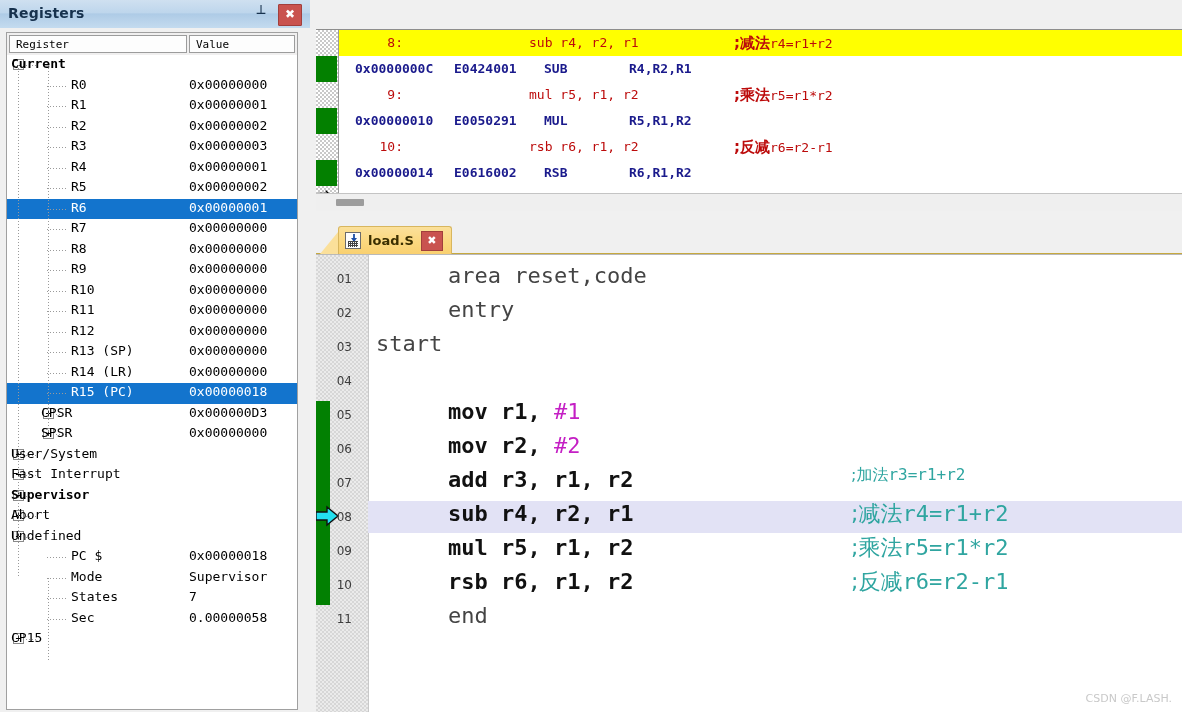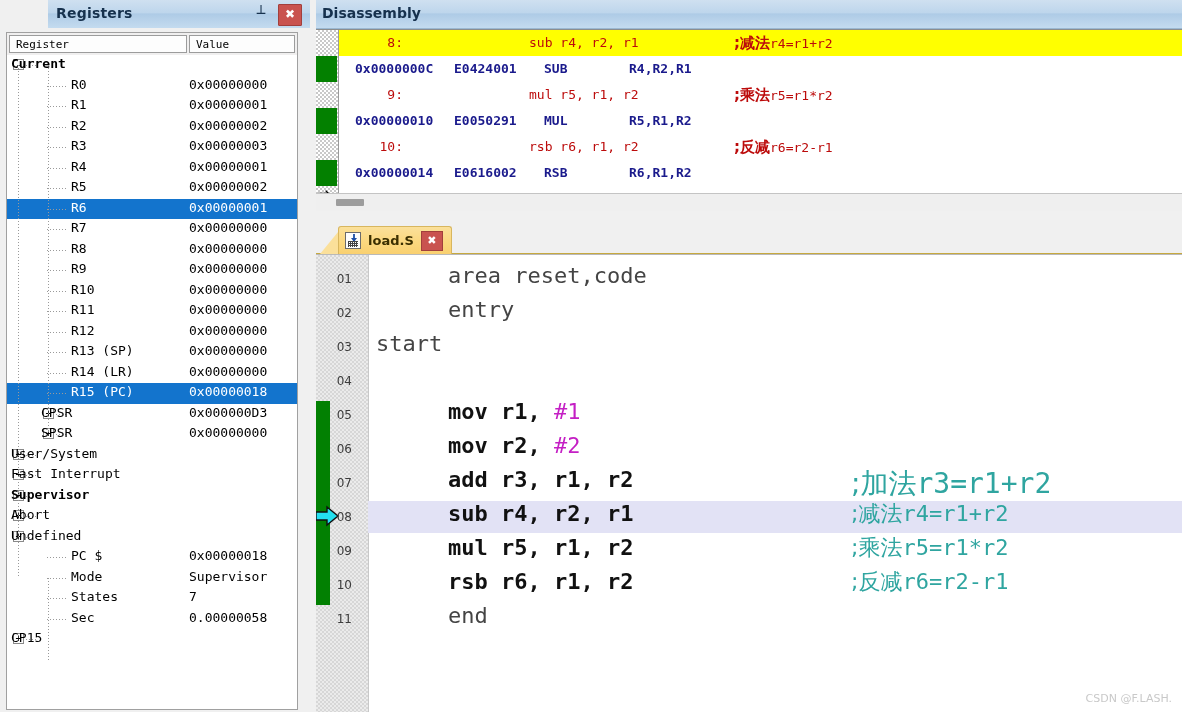--- a/index.html
+++ b/index.html
@@ -11,21 +11,20 @@
     -webkit-font-smoothing:none;
   }
   .root{position:relative;width:1182px;height:712px;}
 
   
   .reg-pane{position:absolute;left:0;top:0;width:310px;height:712px;background:#f0f0f0;}
   .reg-title{
     position:relative;height:28px;
     background:linear-gradient(to bottom,#cfe0f0 0%,#bed6ec 45%,#aecbe6 50%,#c4dbef 100%);
     border-bottom:1px solid #9bb8d1;
-    margin-left:48px;
   }
   .reg-title-text{
     position:absolute;left:8px;top:5px;
     font-family:"DejaVu Sans","Liberation Sans",sans-serif;
     font-size:14px;font-weight:bold;color:#16314d;letter-spacing:.2px;
   }
   .pin-btn{position:absolute;right:40px;top:4px;width:18px;height:19px;
     font-family:"DejaVu Sans",sans-serif;font-size:14px;font-weight:bold;color:#17324e;
     text-align:center;line-height:19px;cursor:pointer;}
   .close-btn{position:absolute;right:8px;top:4px;width:22px;height:20px;
@@ -343,23 +342,20 @@
             <div class="vdot" style="left: 41px; top: 522.5px; height: 82px;"></div>
           </div>
       </div>
     </div>
   </div>
 
   <div class="vsplit"></div>
 
   <div class="right">
 
-    <div class="dis-title">
-      <div class="dis-title-text">Disassembly</div>
-    </div>
     <div class="dis-body">
       <div class="dis-gutter" id="dis-gutter">
           <div class="gmark" style="top: 26px;"></div>
           <div class="gmark" style="top: 78px;"></div>
           <div class="gmark" style="top: 130px;"></div>
           <div class="garrow" style="top: 157px;">→</div>
         </div>
       <div id="dis-lines">
           <div class="dline hl" style="top: 0px;">
             <span class="src-num" style="left: 28px; width: 36px; text-align: right; display: inline-block;">8:</span>
@@ -433,21 +429,21 @@
           </div>
         <div class="ed-rowhl" style="top: 246px; height: 32px;"></div>
           <div id="ed-lines">
             <div class="ed-line" style="top: 8px; left: 132px;"><span class="ed-plain">area reset,code</span></div>
             <div class="ed-line" style="top: 42px; left: 132px;"><span class="ed-plain">entry</span></div>
             <div class="ed-line" style="top: 76px; left: 60px;"><span class="ed-plain">start</span></div>
             <div class="ed-line" style="top: 110px; left: 60px;"><span class="ed-plain"></span></div>
             <div class="ed-line" style="top: 144px; left: 132px;"><span class="ed-code">mov r1, </span><span class="ed-imm">#1</span></div>
             <div class="ed-line" style="top: 178px; left: 132px;"><span class="ed-code">mov r2, </span><span class="ed-imm">#2</span></div>
             <div class="ed-line" style="top: 212px; left: 132px;"><span class="ed-code">add r3, r1, r2</span></div>
-            <div class="ed-cmt" style="top: 210px; left: 535px; font-size: 28px;"><span class="cn">;加法</span>r3=r1+r2</div>
+            <div class="ed-cmt" style="top: 210px; left: 535px; font-size: 16px;"><span class="cn">;加法</span>r3=r1+r2</div>
             <div class="ed-line" style="top: 246px; left: 132px;"><span class="ed-code">sub r4, r2, r1</span></div>
             <div class="ed-cmt" style="top: 244px; left: 535px; font-size: 22px;"><span class="cn">;减法</span>r4=r1+r2</div>
             <div class="ed-line" style="top: 280px; left: 132px;"><span class="ed-code">mul r5, r1, r2</span></div>
             <div class="ed-cmt" style="top: 278px; left: 535px; font-size: 22px;"><span class="cn">;乘法</span>r5=r1*r2</div>
             <div class="ed-line" style="top: 314px; left: 132px;"><span class="ed-code">rsb r6, r1, r2</span></div>
             <div class="ed-cmt" style="top: 312px; left: 535px; font-size: 22px;"><span class="cn">;反减</span>r6=r2-r1</div>
             <div class="ed-line" style="top: 348px; left: 132px;"><span class="ed-plain">end</span></div>
           </div>
         <div class="watermark">CSDN @F.LASH.</div>
       </div>

